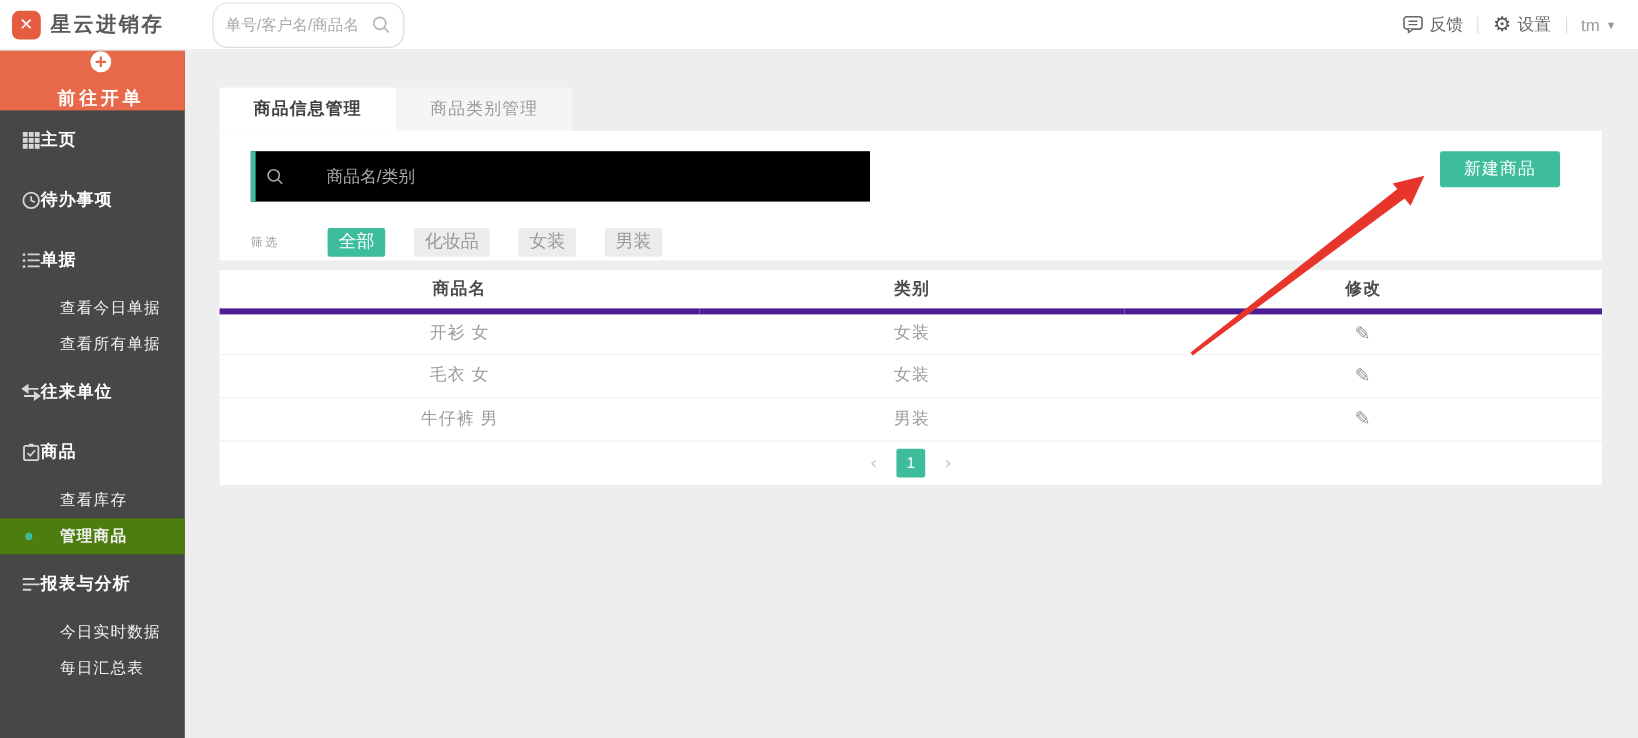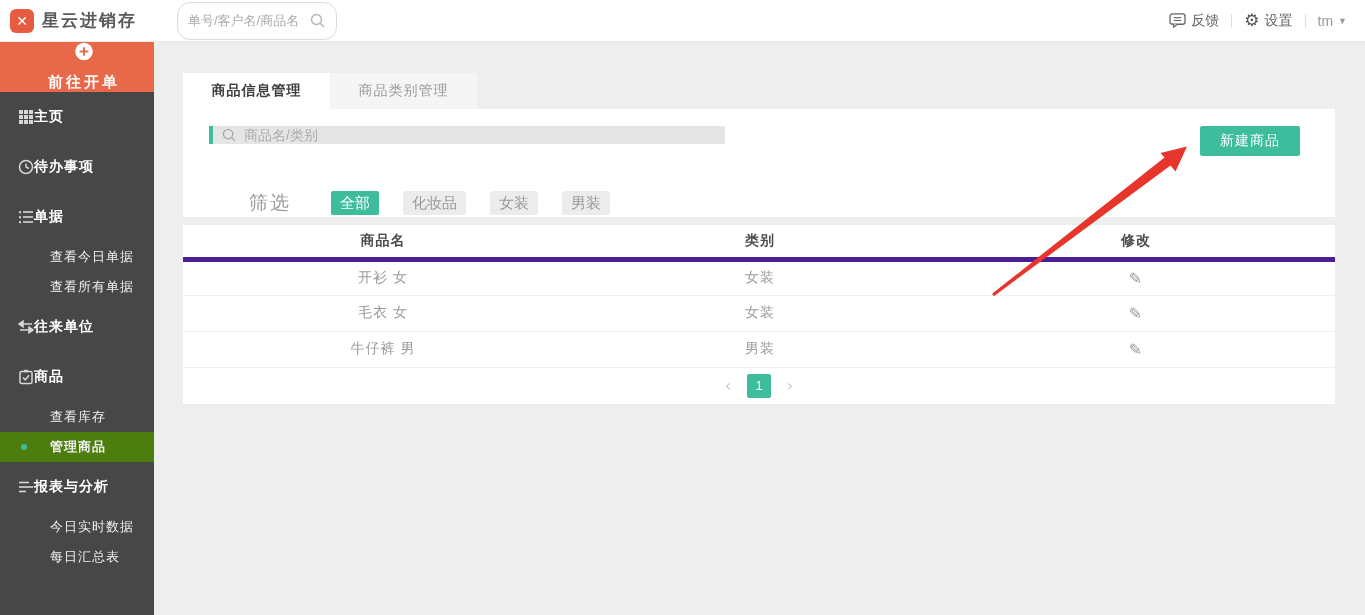--- a/index.html
+++ b/index.html
@@ -36,26 +36,26 @@
 
   
   .main { flex:1; position:relative; padding-left:29px; }
   .tabs { display:flex; margin-top:31px; }
   .tab { width:147px; height:36px; display:flex; align-items:center; justify-content:center; font-size:14px; cursor:pointer; }
   .tab.active { background:#ffffff; color:#404040; font-weight:bold; letter-spacing:1px; }
   .tab.inactive { background:#f5f5f5; color:#9a9a9a; letter-spacing:1px; }
 
   .panel { width:1152px; background:#ffffff; }
   .toolbar-panel { height:108px; position:relative; }
-  .psearch { position:absolute; left:26px; top:17px; width:516px; height:18px; background:#e5e5e5; border-left:4px solid #3dbd9c; display:flex; align-items:center; padding:0 9px; }
+  .psearch { position:absolute; left:26px; top:17px; width:516px; height:42px; background:#000000; border-left:4px solid #3dbd9c; display:flex; align-items:center; padding:0 9px;gap:28px; }
   .psearch input { border:none; outline:none; background:transparent; font-size:14px; flex:1; margin-left:7px; color:#666; font-family:inherit; }
   .psearch input::placeholder { color:#ababab; }
   .new-btn { position:absolute; right:35px; top:17px; width:100px; height:30px; background:#3dbd9c; color:#fff; border:none; font-size:14px; border-radius:2px; cursor:pointer; letter-spacing:1px; font-family:inherit; }
   .filter-row { position:absolute; left:26px; top:81px; display:flex; align-items:center; }
-  .filter-label { font-size:19px; color:#9a9a9a; letter-spacing:2px; margin-right:40px;margin-left:40px; }
+  .filter-label { font-size:10px; color:#9a9a9a; letter-spacing:2px; margin-right:40px; }
   .chip { height:24px; line-height:24px; padding:0 9px; font-size:15px; background:#ececec; color:#999; border-radius:2px; margin-right:24px; cursor:pointer; }
   .chip.active { background:#3dbd9c; color:#fff; }
 
   .table-panel { margin-top:8px; padding-bottom:0; }
   table { width:100%; border-collapse:collapse; table-layout:fixed; }
   col.c1 { width:400px; } col.c2 { width:354px; } col.c3 { width:398px; }
   th { height:34px; font-size:14px; color:#4c4c4c; font-weight:bold; text-align:center; border-bottom:5px solid #4c1d95; letter-spacing:1px; }
   td { height:36px; font-size:14px; color:#9b9b9b; text-align:center; border-bottom:1px solid #f0f0f0; letter-spacing:1px; }
   .edit-icon { color:#999; font-size:16px; cursor:pointer; display:inline-block; }
   .pager { height:36px; display:flex; align-items:center; justify-content:center; gap:16px; }

